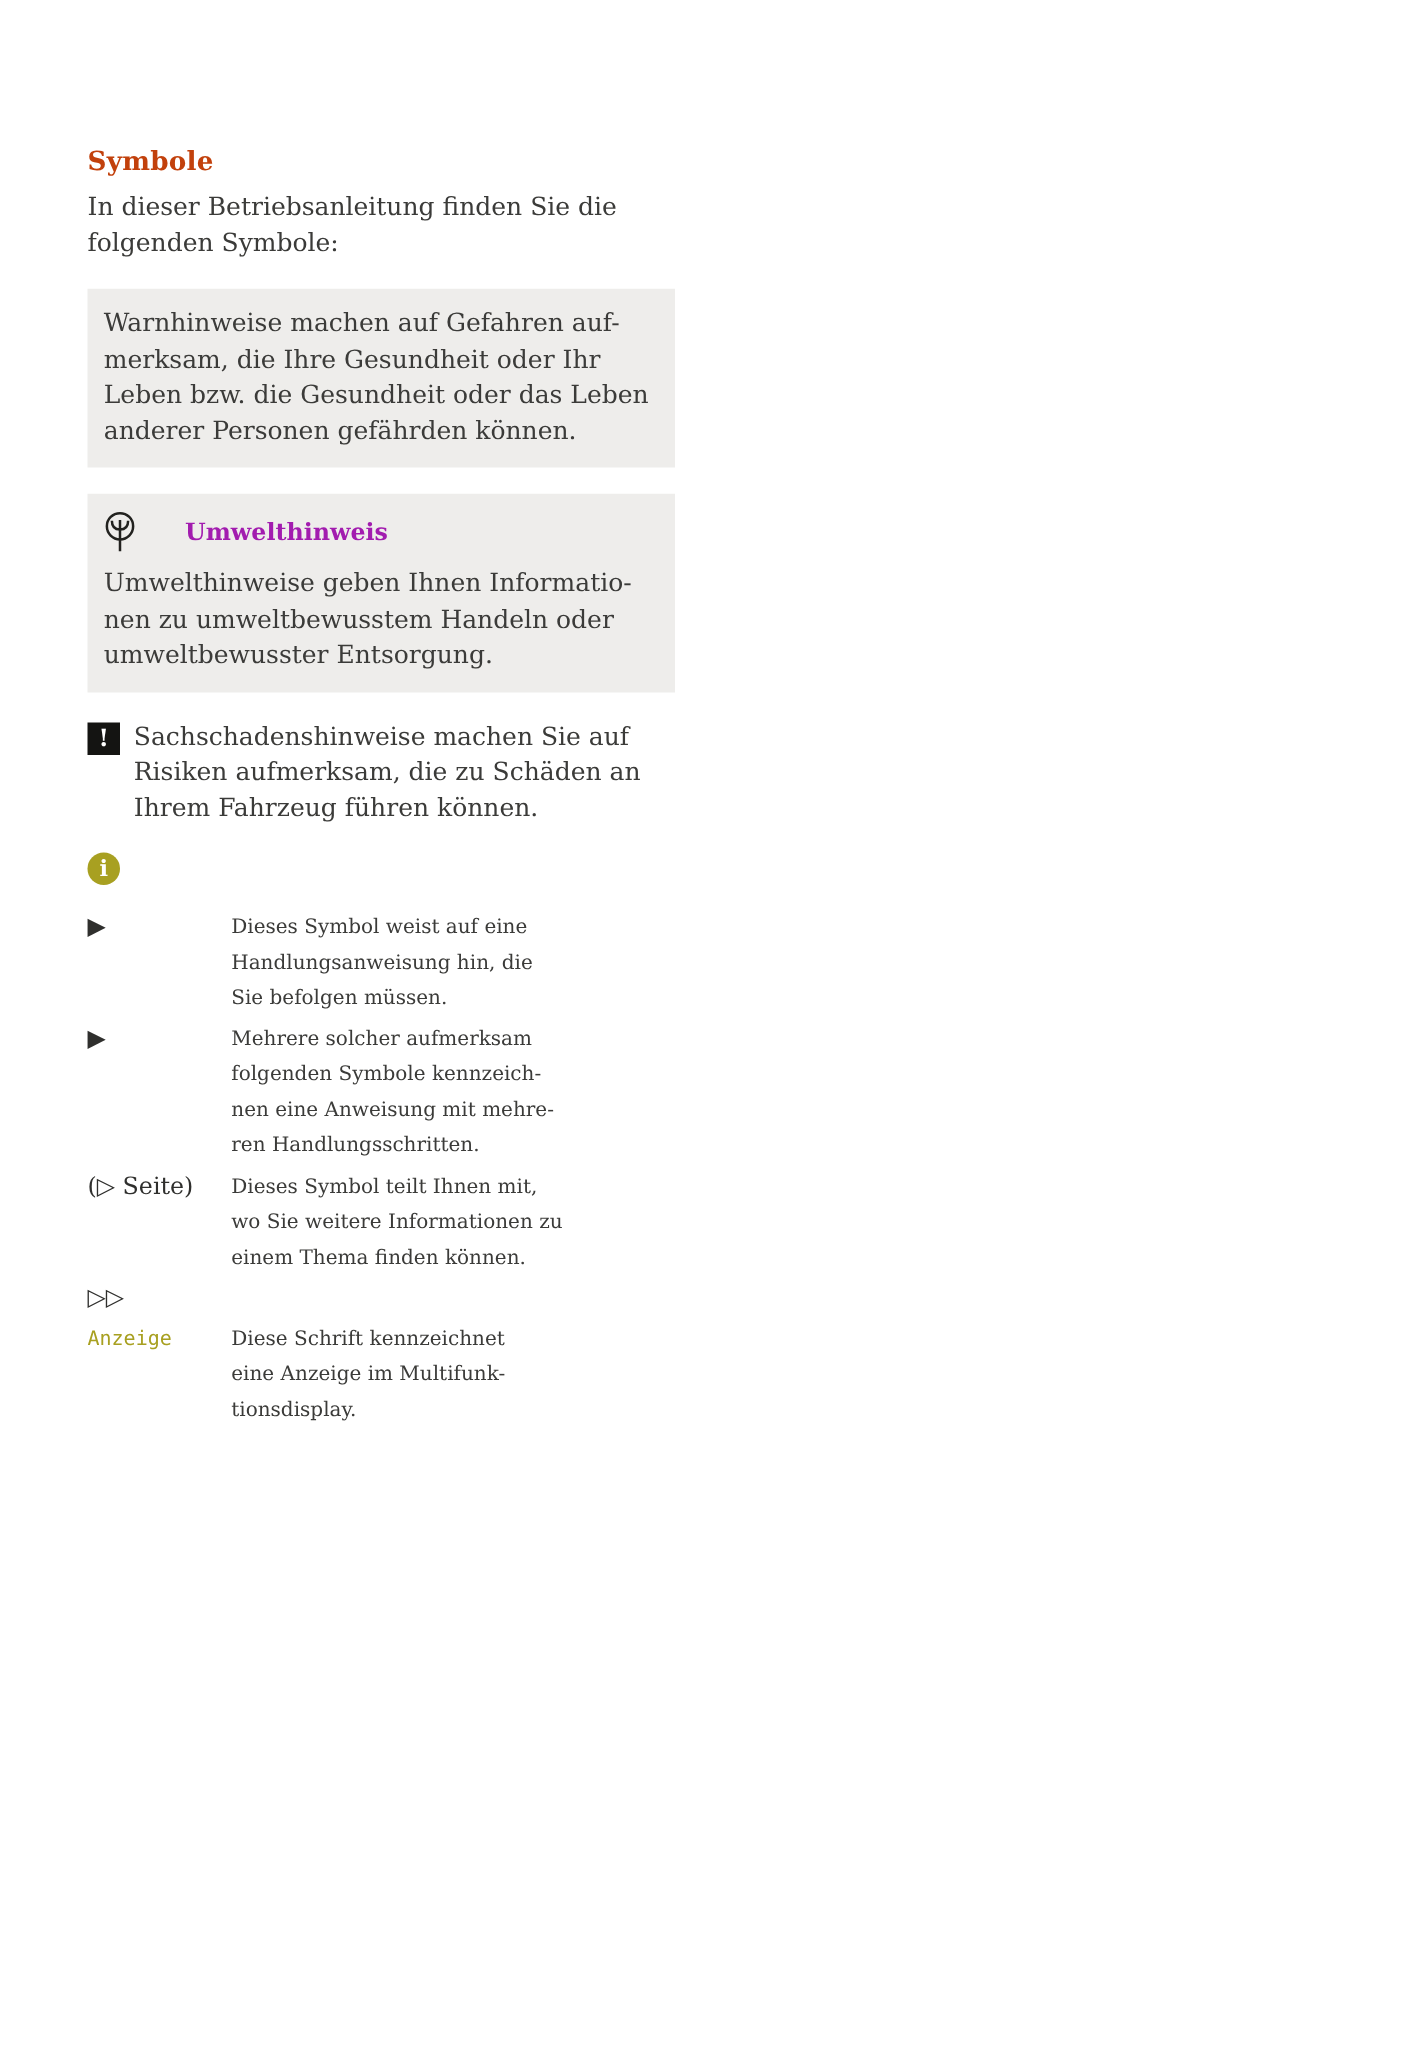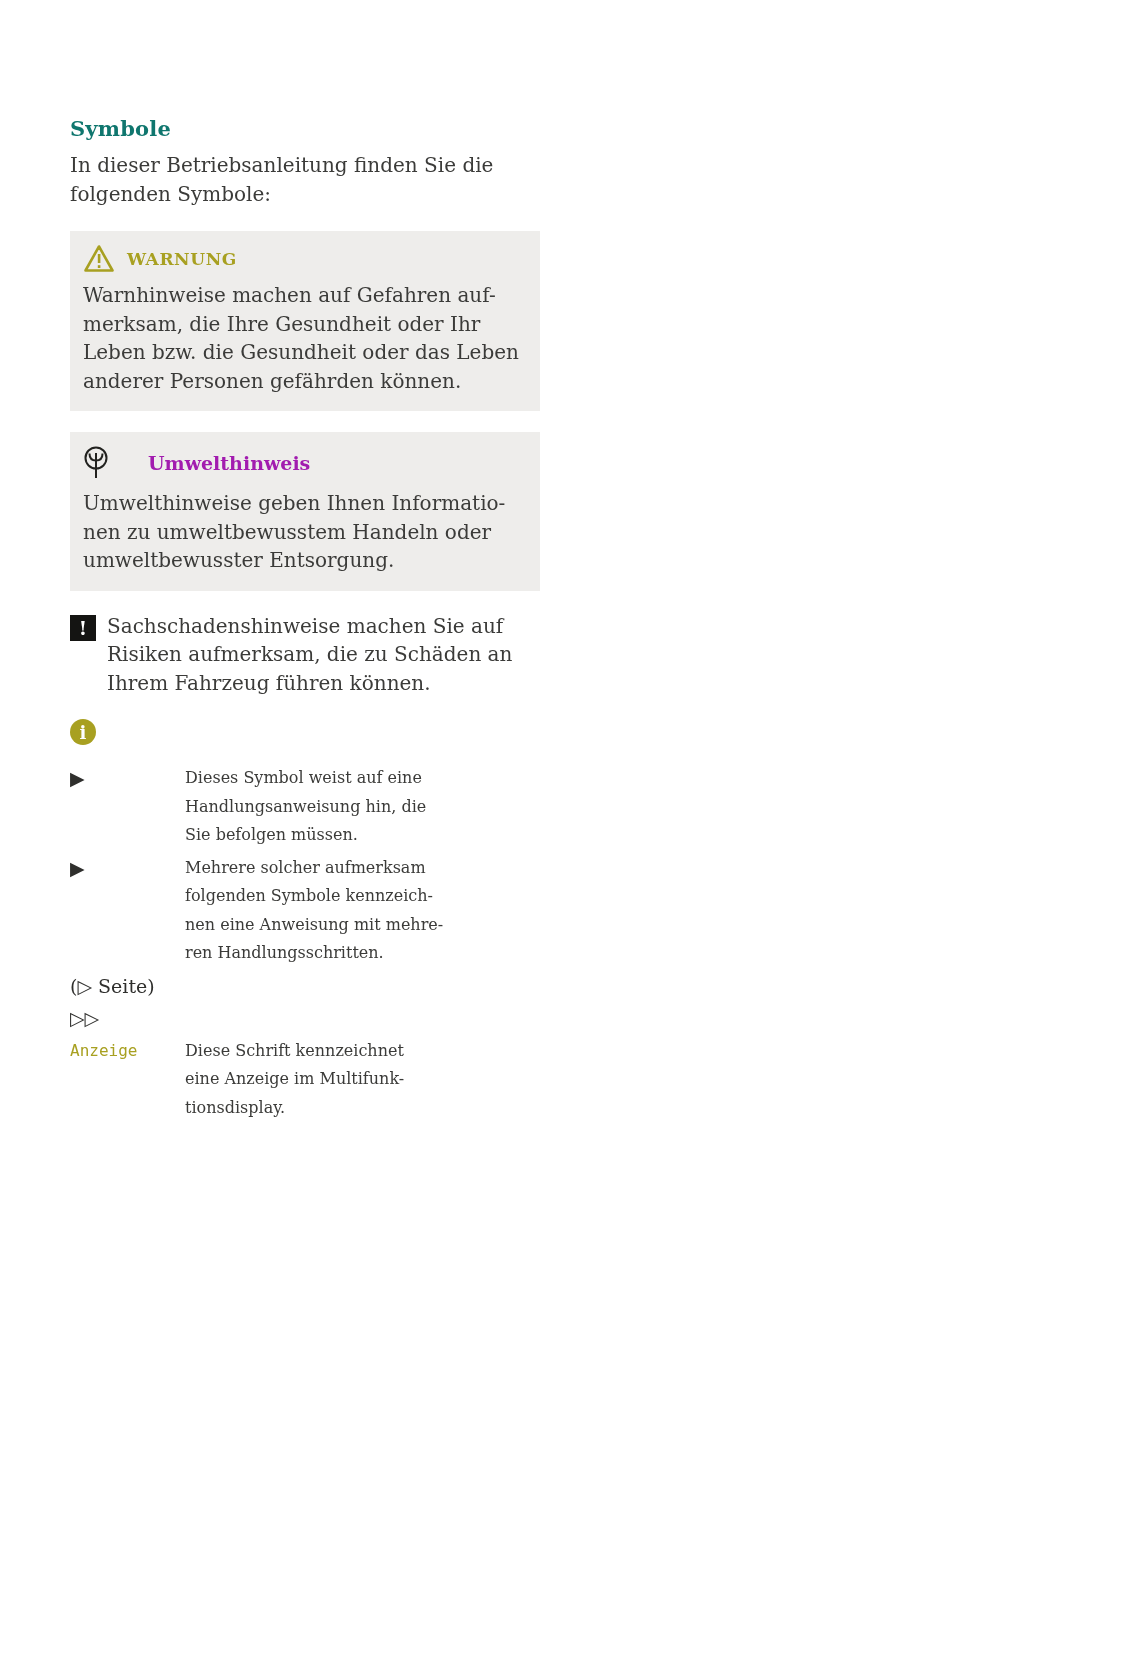--- a/index.html
+++ b/index.html
@@ -17,21 +17,21 @@
   }
   .content {
     position: absolute;
     left: 70px;
     top: 116px;
     width: 470px;
   }
   .page-title {
     font-size: 21px;
     font-weight: bold;
-    color: #0f766e;
+    color: #c2410c;
     margin: 0 0 10px 0;
     letter-spacing: 0.2px;
   }
   .intro {
     font-size: 20px;
     line-height: 29px;
     white-space: pre-line;
     margin: 0 0 22px 0;
   }
   .hint-box {
@@ -134,30 +134,20 @@
 <body>
 
 <div class="content">
 
   <h1 class="page-title">Symbole</h1>
 
   <p class="intro">In dieser Betriebsanleitung finden Sie die
 folgenden Symbole:</p>
 
   <div class="hint-box">
-    <div class="hint-box-header">
-      <span class="hdr-icon">
-        <svg width="32" height="29" viewBox="0 0 32 29">
-          <path d="M16 2.5 L29.5 26.5 L2.5 26.5 Z" fill="none" stroke="#a8a021" stroke-width="2.6" stroke-linejoin="round"></path>
-          <rect x="14.8" y="10" width="2.6" height="9" fill="#a8a021"></rect>
-          <rect x="14.8" y="21.2" width="2.6" height="2.8" fill="#a8a021"></rect>
-        </svg>
-      </span>
-      <span class="warning-label">WARNUNG</span>
-    </div>
     <div class="hint-box-body">Warnhinweise machen auf Gefahren auf-
 merksam, die Ihre Gesundheit oder Ihr
 Leben bzw. die Gesundheit oder das Leben
 anderer Personen gefährden können.</div>
   </div>
 
   <div class="hint-box">
     <div class="hint-box-header">
       <span class="hdr-icon">
         <svg width="28" height="36" viewBox="0 0 28 36">
@@ -196,20 +186,23 @@
     <div class="def-row">
       <span class="def-term">▶</span>
       <span class="def-desc">Mehrere solcher aufmerksam
 folgenden Symbole kennzeich-
 nen eine Anweisung mit mehre-
 ren Handlungsschritten.</span>
     </div>
 
     <div class="def-row">
       <span class="def-term">(▷ Seite)</span>
+      <span class="def-desc">Dieses Symbol teilt Ihnen mit,
+wo Sie weitere Informationen zu
+einem Thema finden können.</span>
     </div>
 
     <div class="def-row">
       <span class="def-term">▷▷</span>
     </div>
 
     <div class="def-row">
       <span class="def-term display-font">Anzeige</span>
       <span class="def-desc">Diese Schrift kennzeichnet
 eine Anzeige im Multifunk-

